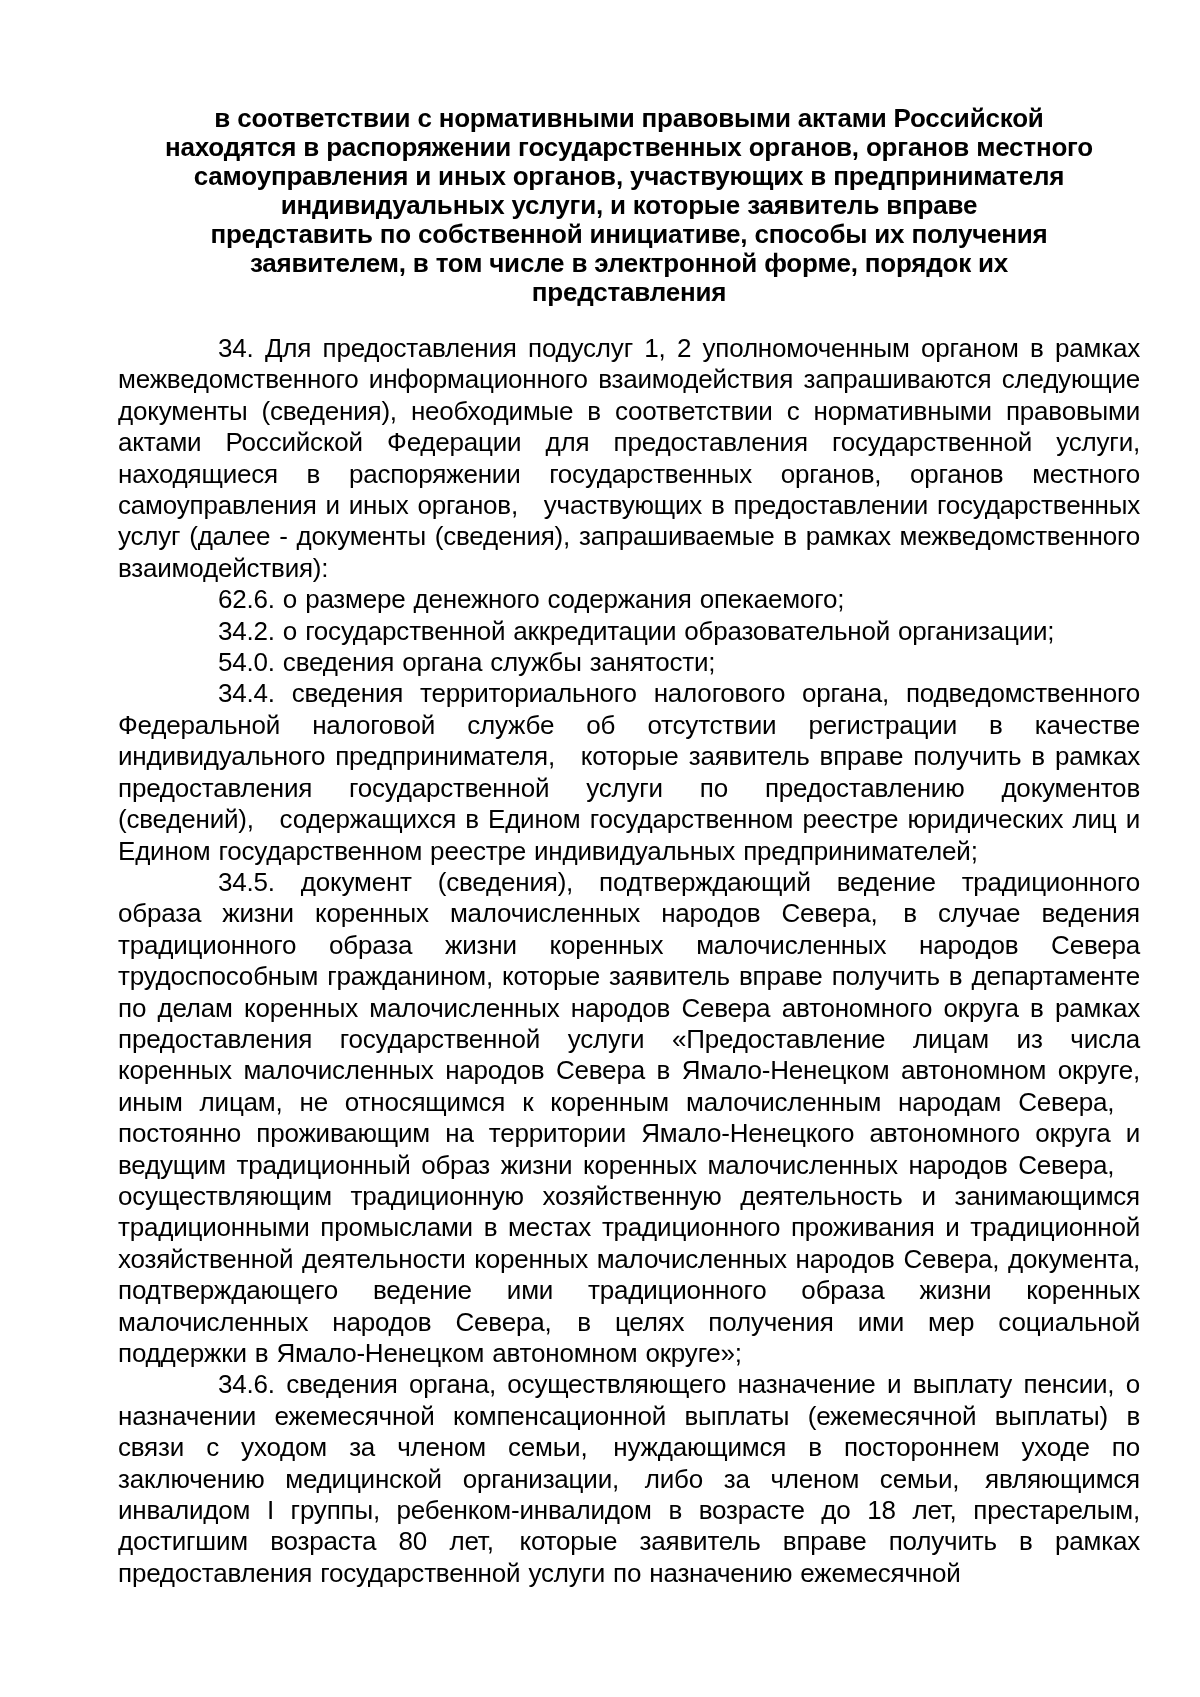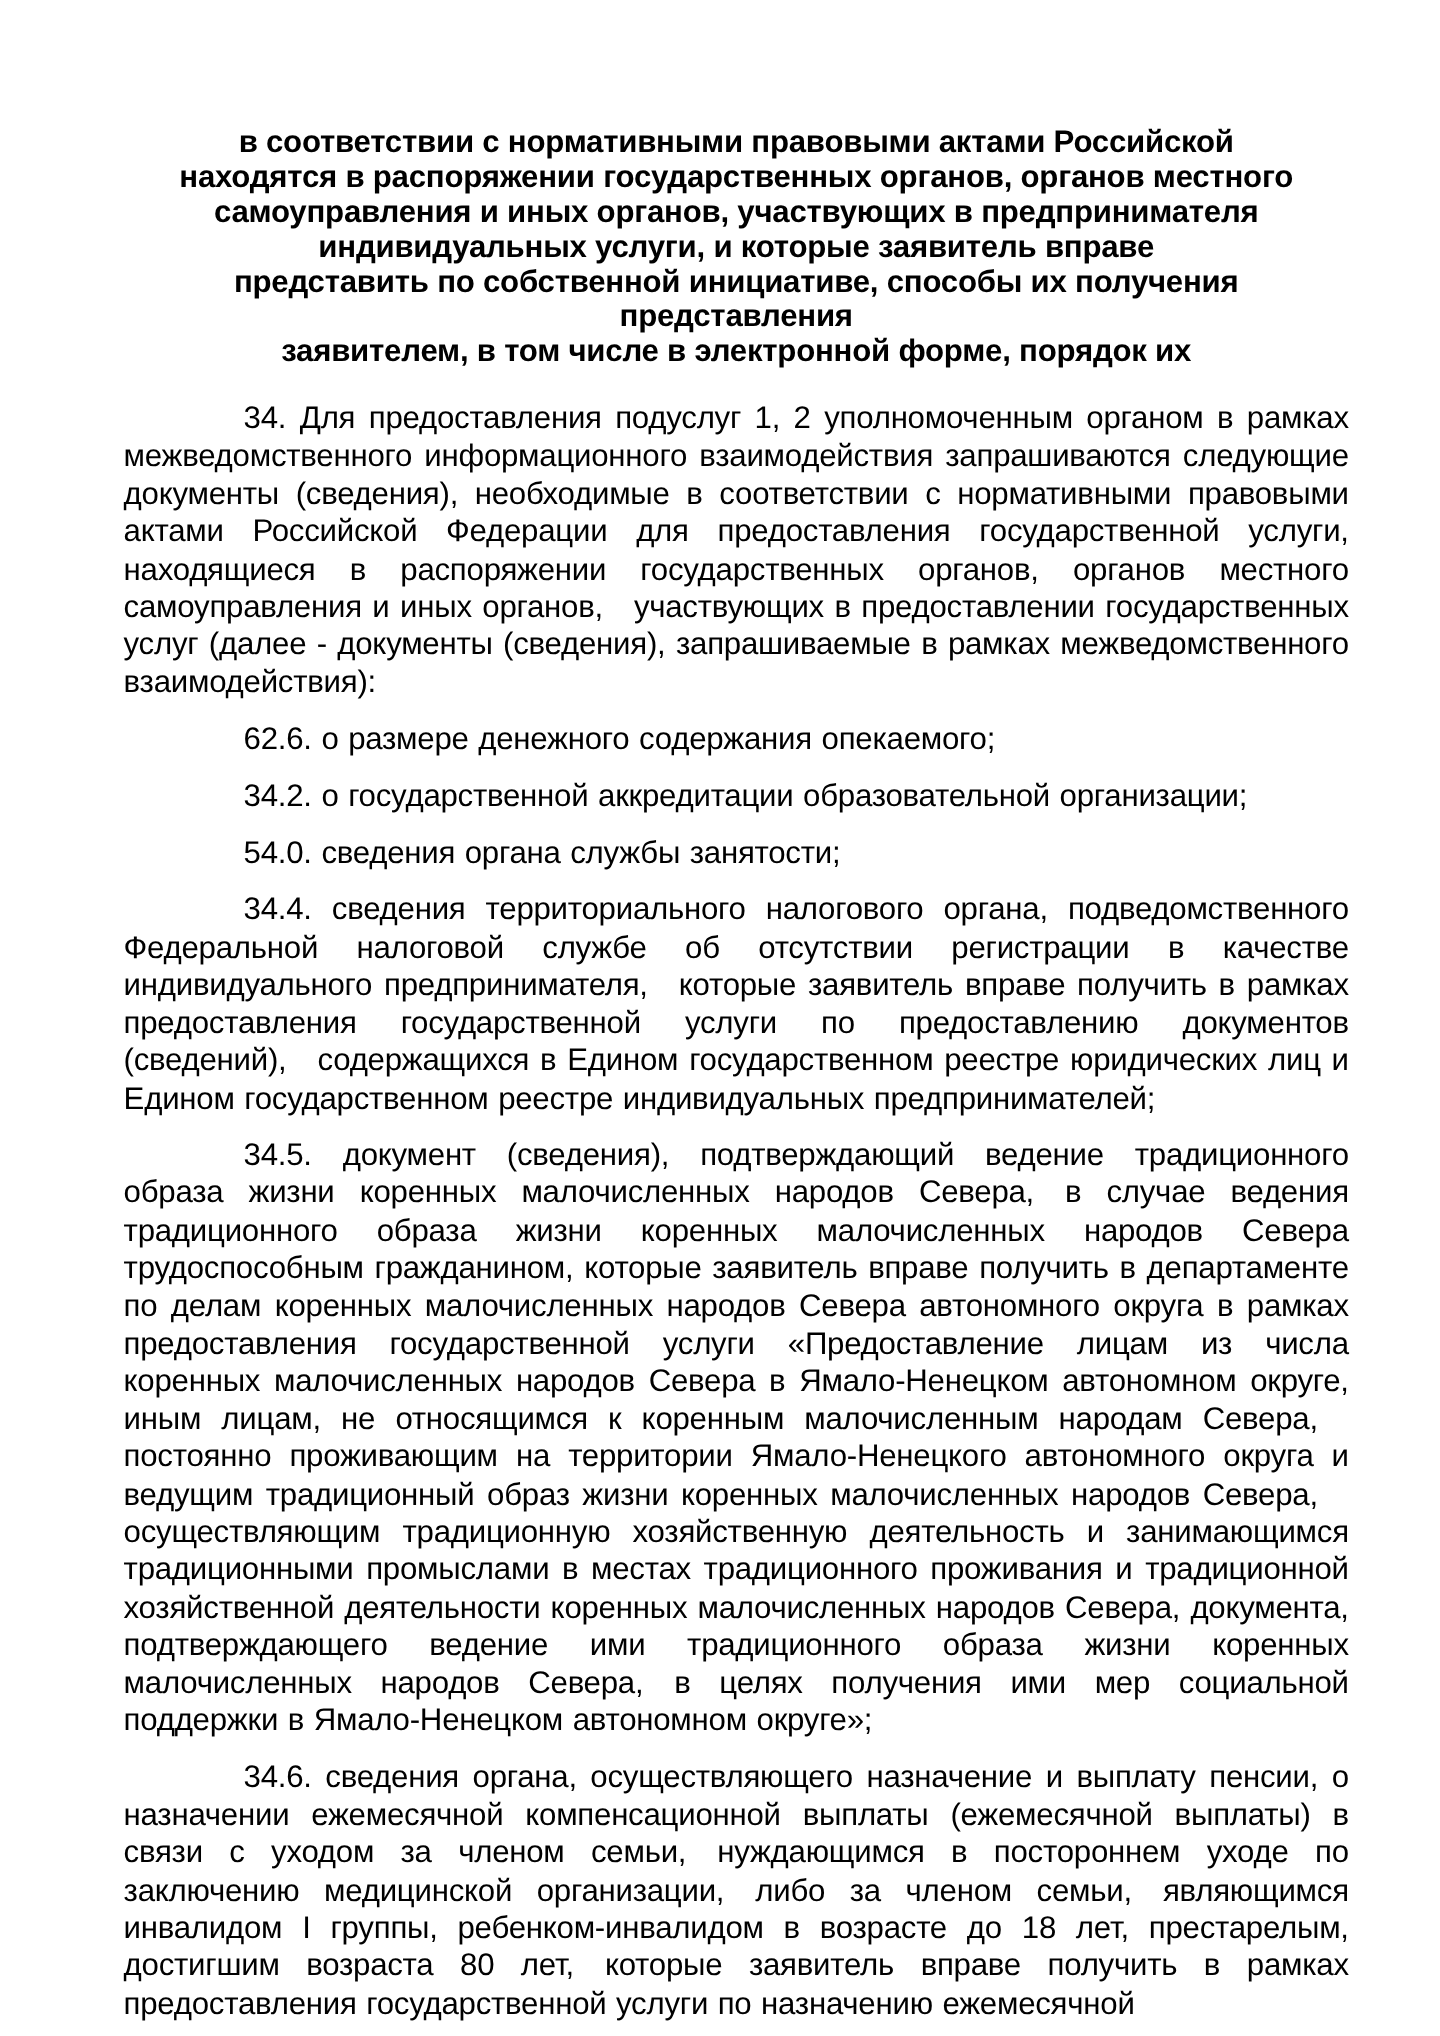--- a/index.html
+++ b/index.html
@@ -12,59 +12,59 @@
     width: 1200px;
     height: 1697px;
     background: #ffffff;
     color: #000000;
     font-family: "Liberation Sans", "DejaVu Sans", sans-serif;
     overflow: hidden;
     box-sizing: border-box;
   }
   .content {
     box-sizing: border-box;
-    padding: 104px 60px 0 87px; 
+    padding: 104px 60px 0 118px; 
   }
   .doc-title {
     font-size: 26px;
     font-weight: bold;
     text-align: center;
     line-height: 29px;
     letter-spacing: -0.2px;
   }
   .doc-title .title-line {
     white-space: nowrap;
   }
   .doc-body {
     margin-top: 26px;
   }
   .doc-body p.para {
-    margin: 16px;
+    margin: 0;
     font-size: 26px;
     line-height: 31.4px;
     text-align: justify;
     text-indent: 100px;
     letter-spacing: -0.2px;
     word-spacing: 1px;
   }
 </style>
 </head>
 <body>
 
 <div class="page">
   <div class="content">
 
     <div class="doc-title">
       <div class="title-line">в соответствии с нормативными правовыми актами Российской</div>
       <div class="title-line">находятся в распоряжении государственных органов, органов местного</div>
       <div class="title-line">самоуправления и иных органов, участвующих в предпринимателя</div>
       <div class="title-line">индивидуальных услуги, и которые заявитель вправе</div>
       <div class="title-line">представить по собственной инициативе, способы их получения</div>
+      <div class="title-line">заявителем, в том числе в электронной форме, порядок их</div>
       <div class="title-line">представления</div>
-      <div class="title-line">заявителем, в том числе в электронной форме, порядок их</div>
     </div>
 
     <div class="doc-body">
       <p class="para">34. Для предоставления подуслуг 1, 2 уполномоченным органом в рамках межведомственного информационного взаимодействия запрашиваются следующие документы (сведения), необходимые в соответствии с нормативными правовыми актами Российской Федерации для предоставления государственной услуги, находящиеся в распоряжении государственных органов, органов местного самоуправления и иных органов, участвующих в предоставлении государственных услуг (далее - документы (сведения), запрашиваемые в рамках межведомственного взаимодействия):</p>
       <p class="para">62.6. о размере денежного содержания опекаемого;</p>
       <p class="para">34.2. о государственной аккредитации образовательной организации;</p>
       <p class="para">54.0. сведения органа службы занятости;</p>
       <p class="para">34.4. сведения территориального налогового органа, подведомственного Федеральной налоговой службе об отсутствии регистрации в качестве индивидуального предпринимателя, которые заявитель вправе получить в рамках предоставления государственной услуги по предоставлению документов (сведений), содержащихся в Едином государственном реестре юридических лиц и Едином государственном реестре индивидуальных предпринимателей;</p>
       <p class="para">34.5. документ (сведения), подтверждающий ведение традиционного образа жизни коренных малочисленных народов Севера, в случае ведения традиционного образа жизни коренных малочисленных народов Севера трудоспособным гражданином, которые заявитель вправе получить в департаменте по делам коренных малочисленных народов Севера автономного округа в рамках предоставления государственной услуги «Предоставление лицам из числа коренных малочисленных народов Севера в Ямало-Ненецком автономном округе, иным лицам, не относящимся к коренным малочисленным народам Севера, постоянно проживающим на территории Ямало-Ненецкого автономного округа и ведущим традиционный образ жизни коренных малочисленных народов Севера, осуществляющим традиционную хозяйственную деятельность и занимающимся традиционными промыслами в местах традиционного проживания и традиционной хозяйственной деятельности коренных малочисленных народов Севера, документа, подтверждающего ведение ими традиционного образа жизни коренных малочисленных народов Севера, в целях получения ими мер социальной поддержки в Ямало-Ненецком автономном округе»;</p>
       <p class="para">34.6. сведения органа, осуществляющего назначение и выплату пенсии, о назначении ежемесячной компенсационной выплаты (ежемесячной выплаты) в связи с уходом за членом семьи, нуждающимся в постороннем уходе по заключению медицинской организации, либо за членом семьи, являющимся инвалидом I группы, ребенком-инвалидом в возрасте до 18 лет, престарелым, достигшим возраста 80 лет, которые заявитель вправе получить в рамках предоставления государственной услуги по назначению ежемесячной</p>

